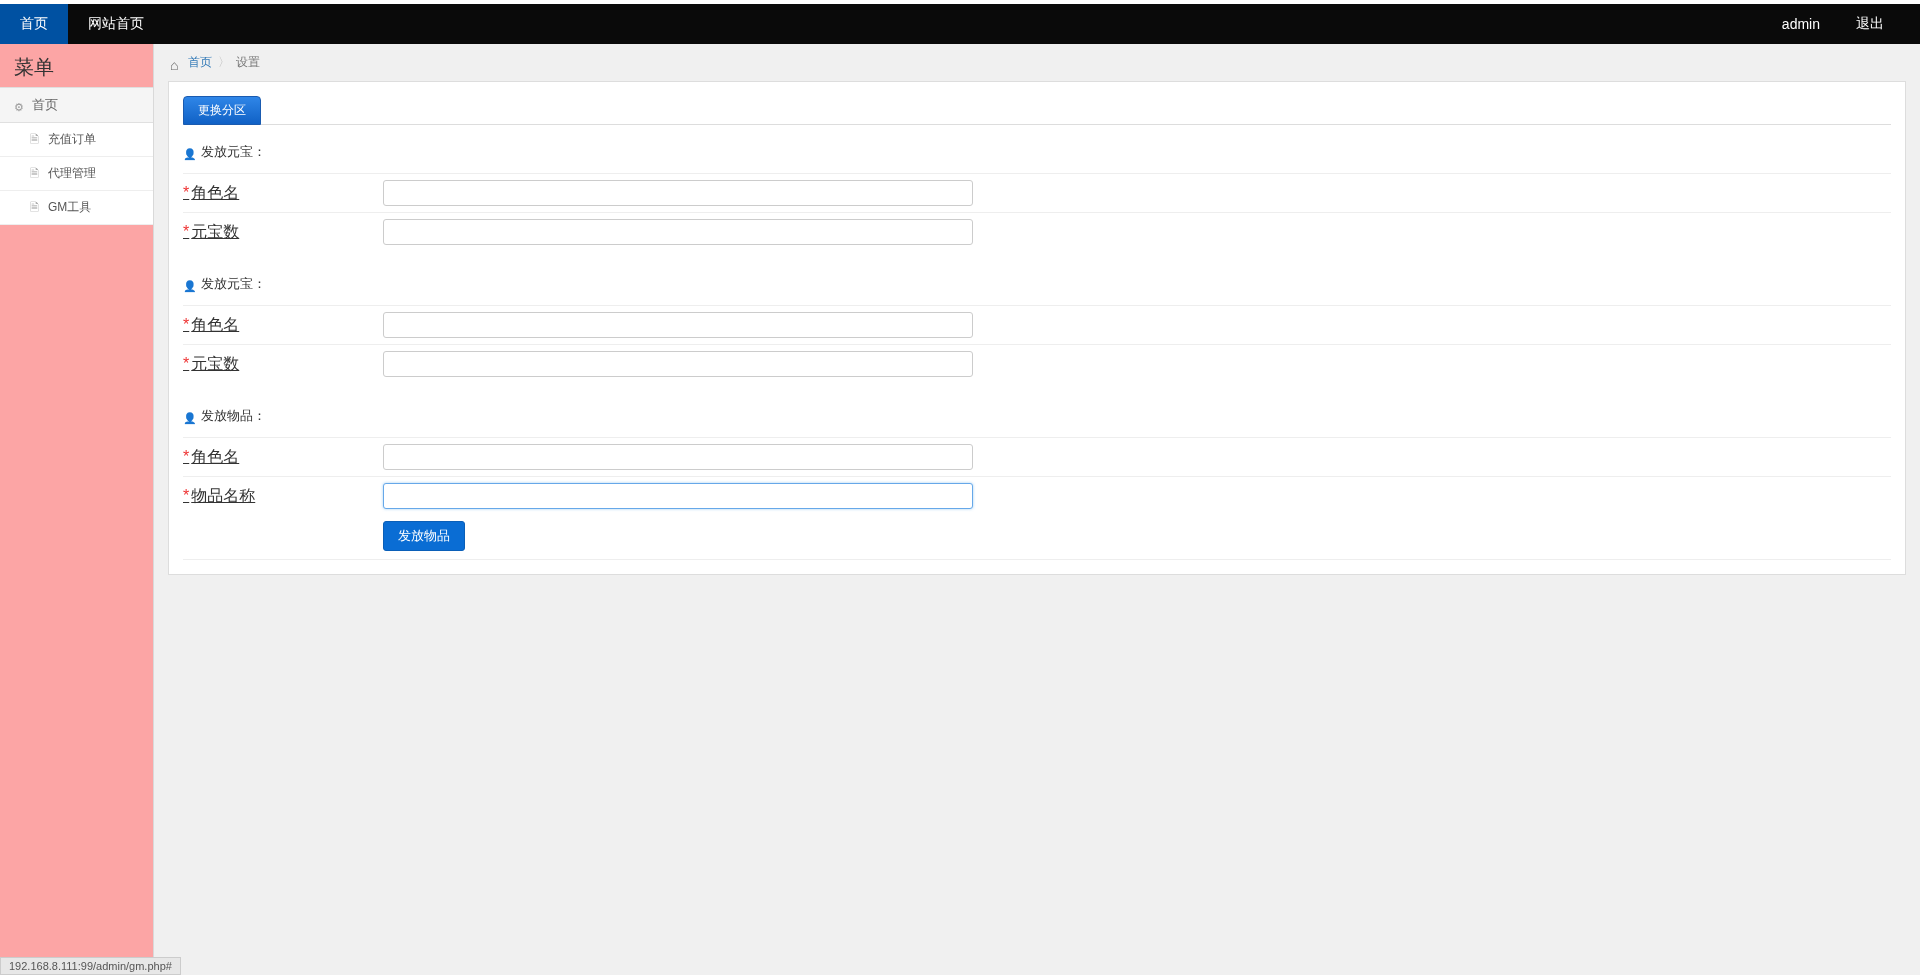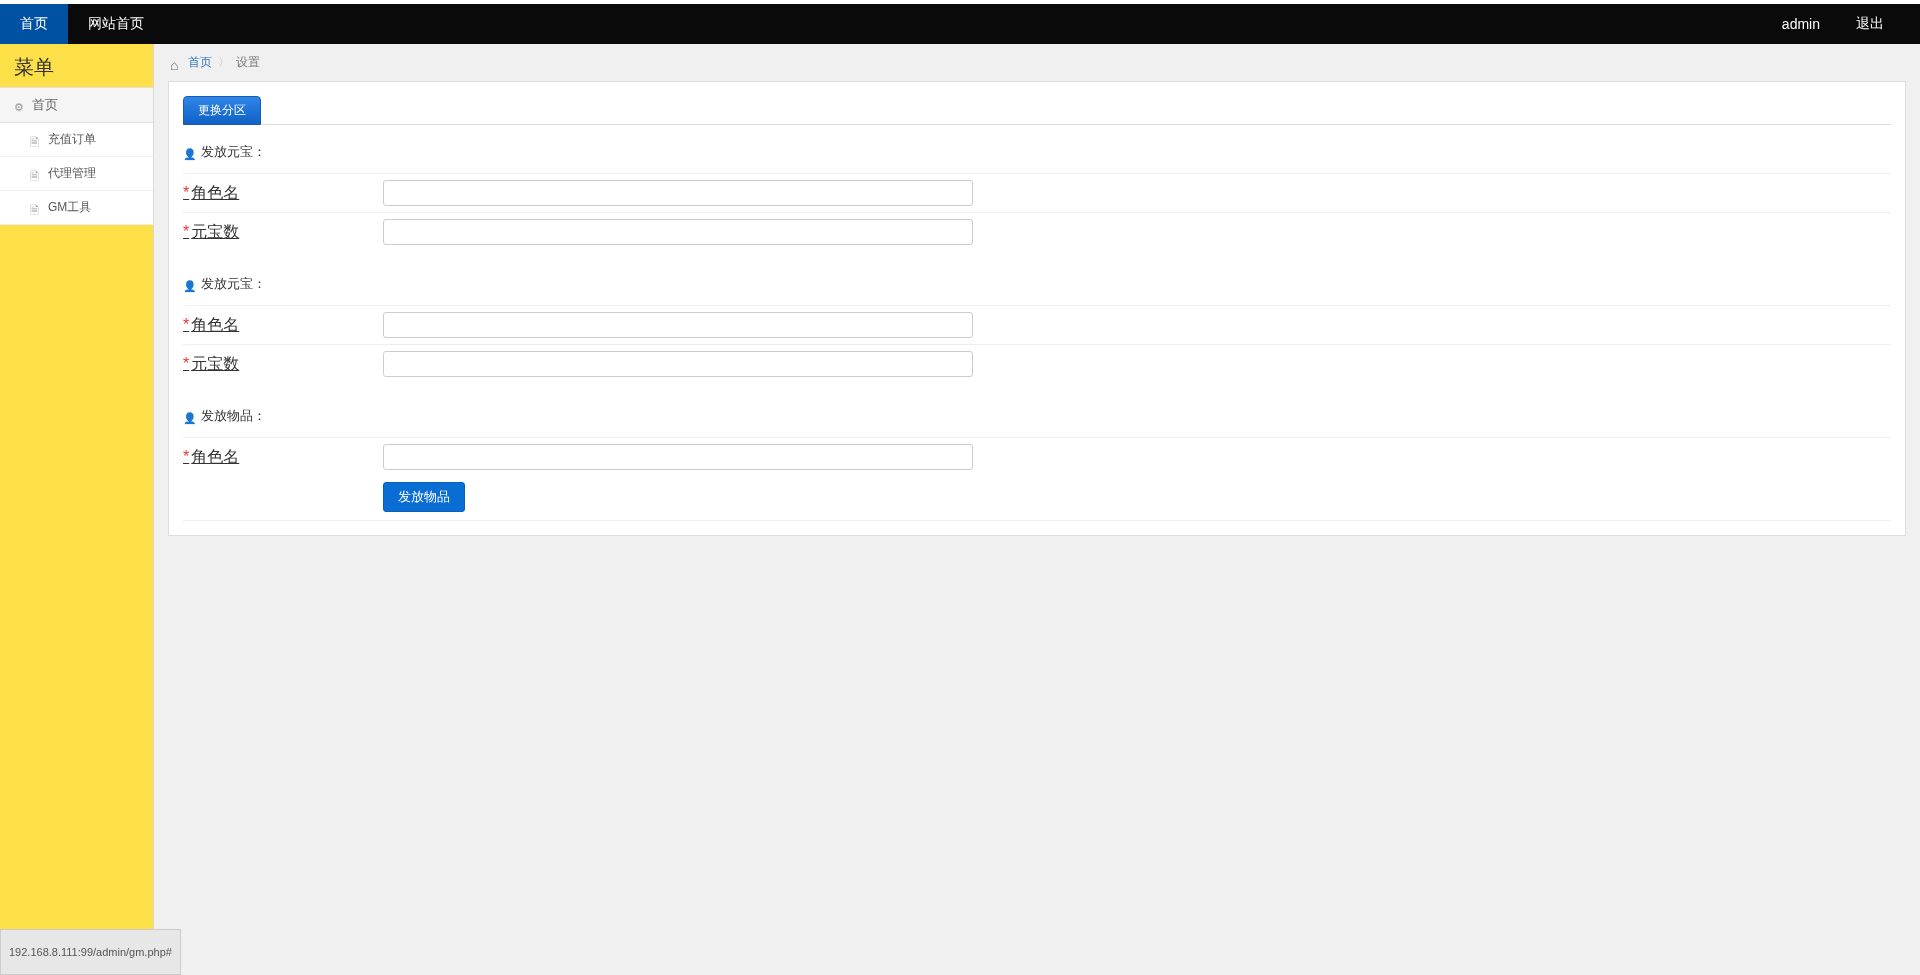--- a/index.html
+++ b/index.html
@@ -10,26 +10,26 @@
     .navbar-left { display: flex; align-items: stretch; }
     .nav-item { color: #fff; padding: 0 20px; display: flex; align-items: center; cursor: pointer; font-size: 14px; }
     .nav-item.active { background: #0051a2; }
     .navbar-right { margin-left: auto; display: flex; align-items: stretch; padding-right: 18px; }
     .nav-right-item { color: #fff; padding: 14px 18px; display: flex; align-items: center; font-size: 14px; cursor: pointer; }
     
     
     .wrapper { display: flex; min-height: calc(100vh - 44px); }
     
     
-    .sidebar { width: 154px; background: #fde047; border-right: 1px solid #d9d9d9; }
+    .sidebar { width: 154px; background: #fca5a5; border-right: 1px solid #d9d9d9; }
     .sidebar-title { font-size: 20px; padding: 10px 14px 6px; color: #333; }
     .sidebar-menu { list-style: none; }
     .menu-group { background: #f5f5f5; border-top: 1px solid #e0e0e0; border-bottom: 1px solid #e0e0e0; padding: 8px 14px; font-size: 13px; color: #666; display: flex; align-items: center; gap: 6px; cursor: pointer; }
     .menu-sub { list-style: none; background: #fff; }
-    .menu-sub li { padding: 8px 14px 8px 30px; font-size: 12px; color: #555; border-bottom: 1px solid #eee; cursor: pointer; display: flex; align-items: center; gap: 6px; }
+    .menu-sub li { padding: 8px 14px 8px 30px; font-size: 12px; color: #555; border-bottom: 1px solid #eee; cursor: pointer; display: flex; gap: 6px; }
     
     
     .main { flex: 1; background: #f0f0f0; }
     .breadcrumb { padding: 10px 16px; font-size: 12px; color: #777; display: flex; align-items: center; gap: 6px; }
     .breadcrumb a { color: #337ab7; text-decoration: none; }
     .breadcrumb .sep { color: #bbb; }
     
     .panel { margin: 0 14px 14px; background: #fff; border: 1px solid #ddd; padding: 14px; }
     
     .tab-btn { display: inline-block; background: linear-gradient(#2f86e8, #1061c5); color: #fff; padding: 5px 14px; font-size: 12px; border-radius: 4px 4px 0 0; border: 1px solid #1a5bb0; }
@@ -50,21 +50,21 @@
     .section-gap { height: 24px; }
     
     
     .icon { display: inline-block; width: 12px; height: 12px; }
     .icon-home::before { content: "⌂"; font-size: 14px; color: #666; }
     .icon-gear::before { content: "⚙"; font-size: 11px; color: #999; }
     .icon-file::before { content: "🗎"; font-size: 11px; color: #999; }
     .icon-user::before { content: "👤"; font-size: 11px; color: #555; }
     
     
-    .status-bar { position: fixed; left: 0; bottom: 0; background: #e7e7e7; color: #555; font-size: 11px; padding: 16px 8px; border: 1px solid #ccc; }
+    .status-bar { position: fixed; left: 0; bottom: 0; background: #e7e7e7; color: #555; font-size: 11px; padding: 2px 8px; border: 1px solid #ccc; }
   </style>
 </head>
 <body>
 
 <div class="navbar">
   <div class="navbar-left">
     <div class="nav-item active">首页</div>
     <div class="nav-item">网站首页</div>
   </div>
   <div class="navbar-right">
@@ -144,20 +144,24 @@
 
       
       <div class="section-heading">
         <span class="icon icon-user"></span>
         <span>发放物品：</span>
       </div>
       <div class="form-row">
         <label class="form-label"><span class="required">*</span><span>角色名</span></label>
         <input class="form-input" type="text" style="">
       </div>
+      <div class="form-row">
+        <label class="form-label"><span class="required">*</span><span>物品名称</span></label>
+        <input class="form-input focused" type="text" style="">
+      </div>
       <div class="btn-row">
         <button class="btn-primary">发放物品</button>
       </div>
     </div>
   </main>
 </div>
 
 <div class="status-bar">192.168.8.111:99/admin/gm.php#</div>
 
 </body></html>

